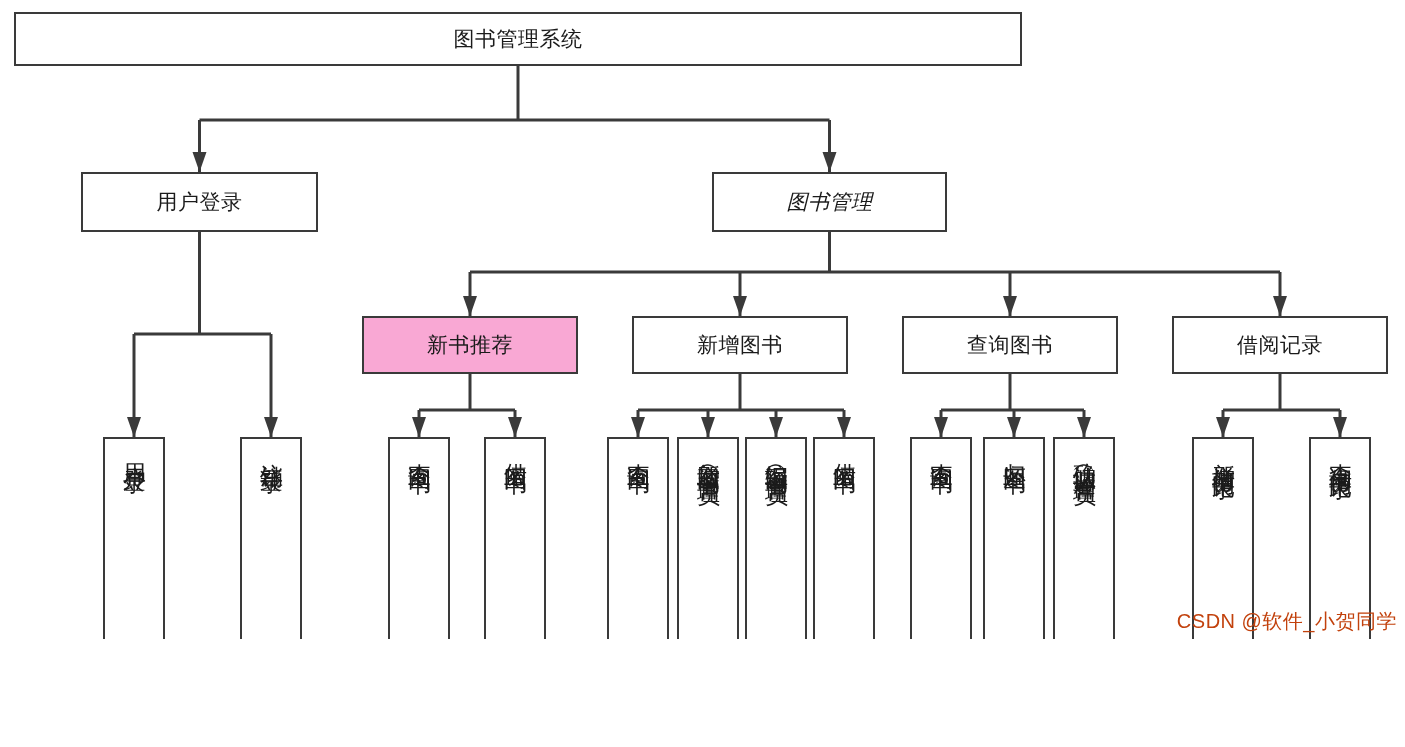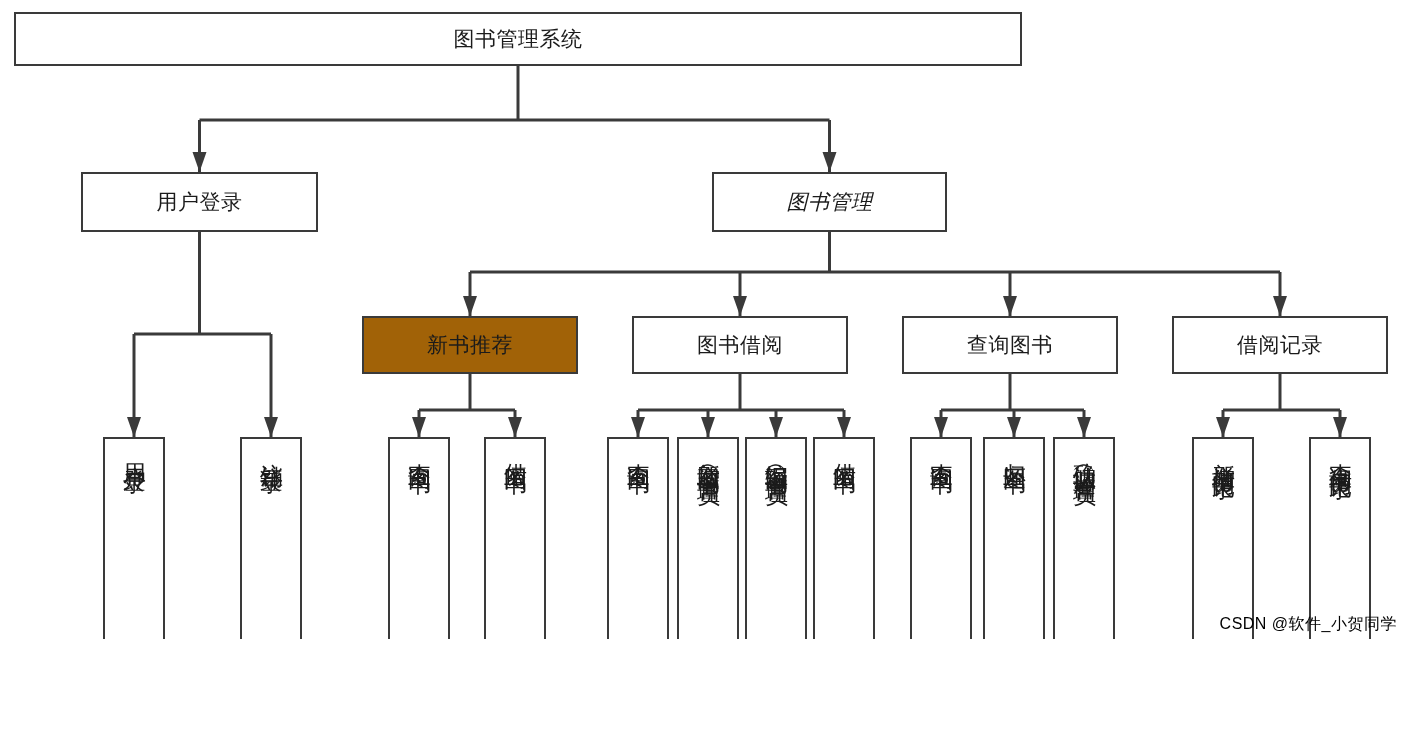--- a/index.html
+++ b/index.html
@@ -52,22 +52,22 @@
     text-orientation: upright;
     font-size: 23px;
     line-height: 1.12;
     letter-spacing: 3px;
     white-space: nowrap;
   }
   #watermark {
     position: absolute;
     right: 8px;
     bottom: 4px;
-    font-size: 16px;
-    color: #000000;
+    font-size: 20px;
+    color: #c2410c;
     white-space: nowrap;
     letter-spacing: 0.5px;
     user-select: none;
   }
 </style>
 </head>
 <body>
 
 <div id="stage">
   <svg id="wires" viewBox="0 0 1405 747" xmlns="http://www.w3.org/2000/svg">
@@ -127,25 +127,25 @@
   <div id="nodes">
       <div class="node horiz" style="left: 14px; top: 12px; width: 1008px; height: 54px; border-color: rgb(58, 58, 58); background: rgb(255, 255, 255); color: rgb(27, 27, 27);">
         <span class="label">图书管理系统</span>
       </div>
       <div class="node horiz" style="left: 81px; top: 172px; width: 237px; height: 60px; border-color: rgb(58, 58, 58); background: rgb(255, 255, 255); color: rgb(27, 27, 27);">
         <span class="label">用户登录</span>
       </div>
       <div class="node horiz" style="left: 712px; top: 172px; width: 235px; height: 60px; border-color: rgb(58, 58, 58); background: rgb(255, 255, 255); color: rgb(27, 27, 27); font-style: italic;">
         <span class="label">图书管理</span>
       </div>
-      <div class="node horiz" style="left: 362px; top: 316px; width: 216px; height: 58px; border-color: rgb(58, 58, 58); background: #a16207; color: rgb(27, 27, 27);">
+      <div class="node horiz" style="left: 362px; top: 316px; width: 216px; height: 58px; border-color: rgb(58, 58, 58); background: #f9a8d4; color: rgb(27, 27, 27);">
         <span class="label">新书推荐</span>
       </div>
       <div class="node horiz" style="left: 632px; top: 316px; width: 216px; height: 58px; border-color: rgb(58, 58, 58); background: rgb(255, 255, 255); color: rgb(27, 27, 27);">
-        <span class="label">图书借阅</span>
+        <span class="label">新增图书</span>
       </div>
       <div class="node horiz" style="left: 902px; top: 316px; width: 216px; height: 58px; border-color: rgb(58, 58, 58); background: rgb(255, 255, 255); color: rgb(27, 27, 27);">
         <span class="label">查询图书</span>
       </div>
       <div class="node horiz" style="left: 1172px; top: 316px; width: 216px; height: 58px; border-color: rgb(58, 58, 58); background: rgb(255, 255, 255); color: rgb(27, 27, 27);">
         <span class="label">借阅记录</span>
       </div>
       <div class="node vert" style="left: 103px; top: 437px; width: 62px; height: 297px; border-color: rgb(58, 58, 58); background: rgb(255, 255, 255); color: rgb(27, 27, 27);">
         <span class="label">用户登录</span>
       </div>

